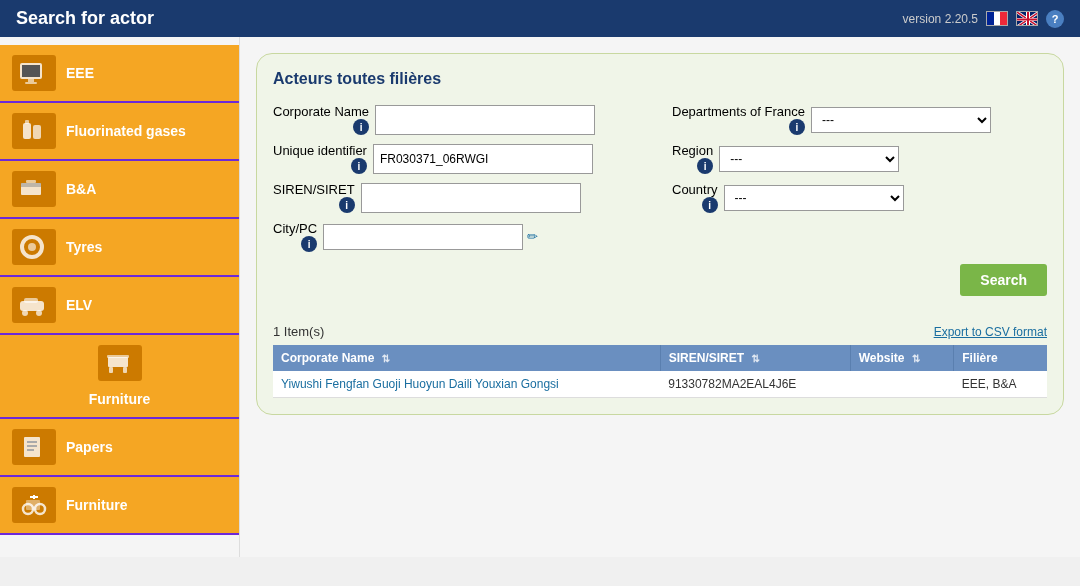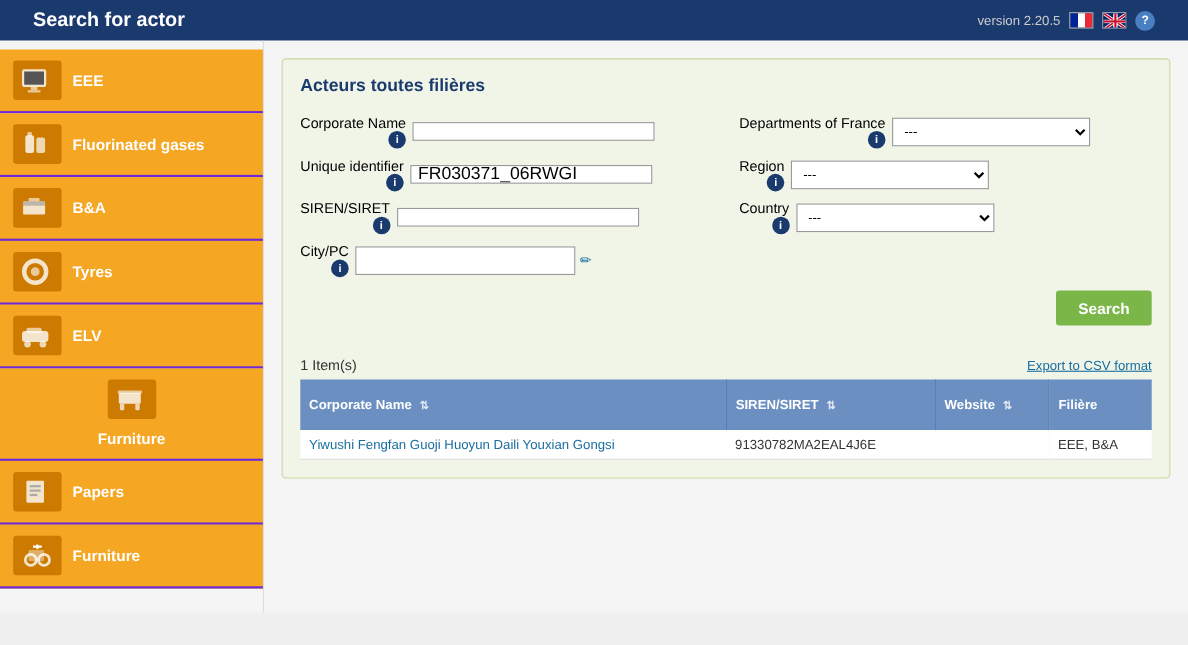--- a/index.html
+++ b/index.html
@@ -2,21 +2,21 @@
 <html><head>
   <meta charset="utf-8">
   <style>
     * { box-sizing: border-box; margin: 0; padding: 0; }
     body { font-family: Arial, sans-serif; font-size: 13px; background: #f0f0f0; }
 
     
     .header {
       background: #1a3a6e;
       color: white;
-      padding: 8px 30px;
+      padding: 8px 16px;
       display: flex;
       align-items: center;
       justify-content: space-between;
     }
     .header-title {
       font-size: 18px;
       font-weight: bold;
       color: white;
     }
     .header-right {
@@ -108,21 +108,21 @@
     
     .content {
       flex: 1;
       padding: 16px;
       background: #f5f5f5;
     }
 
     .search-panel {
       background: #f0f5e8;
       border: 1px solid #c8d8a0;
-      border-radius: 4px;
+      border-radius: 16px;
       padding: 16px;
     }
 
     .panel-title {
       font-size: 16px;
       font-weight: bold;
       color: #1a3a6e;
       margin-bottom: 16px;
     }
 
@@ -153,24 +153,24 @@
       background: #1a3a6e;
       color: white;
       font-size: 10px;
       font-weight: bold;
       cursor: pointer;
       flex-shrink: 0;
     }
     .form-input {
       border: 1px solid #999;
       padding: 4px 6px;
-      font-size: 16px;
+      font-size: 12px;
       width: 220px;
       background: white;
-      height: 17px;
+      height: 30px;
     }
     .form-input-city {
       border: 1px solid #999;
       padding: 4px 6px;
       font-size: 12px;
       width: 200px;
       background: white;
       height: 26px;
     }
     .form-select {
@@ -231,21 +231,21 @@
     }
 
     .results-table {
       width: 100%;
       border-collapse: collapse;
       font-size: 12px;
     }
     .results-table th {
       background: #6a8fc0;
       color: white;
-      padding: 16px 8px;
+      padding: 6px 8px;
       text-align: left;
       border-right: 1px solid #5a7faf;
     }
     .results-table th:last-child { border-right: none; }
     .results-table .sort-icon {
       font-size: 10px;
       margin-left: 4px;
       opacity: 0.8;
     }
     .results-table td {

